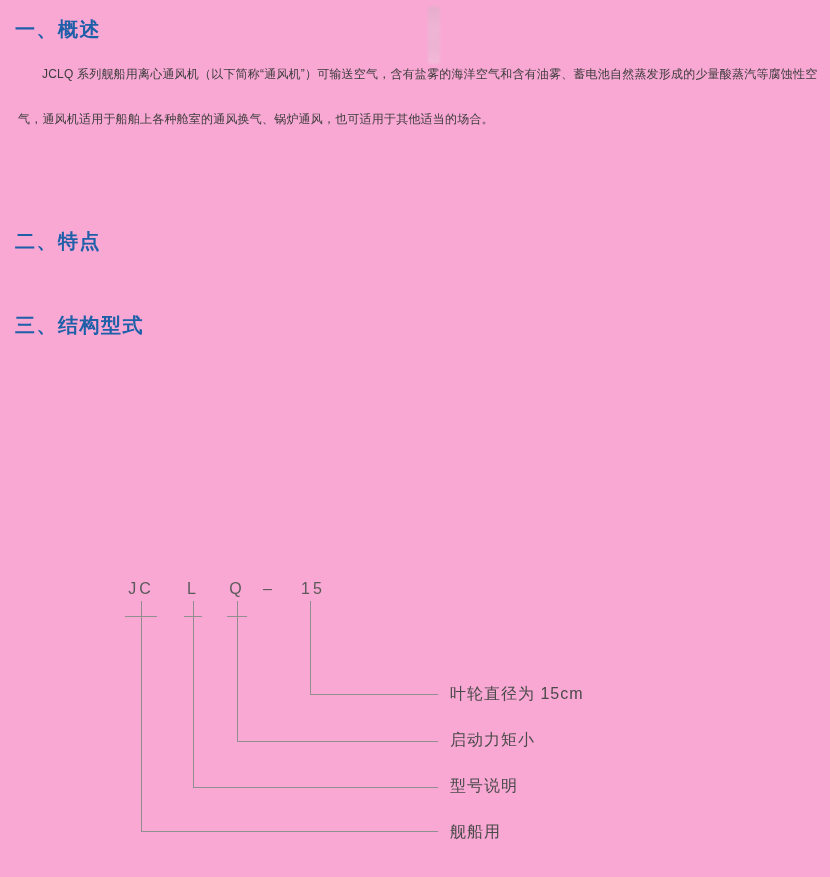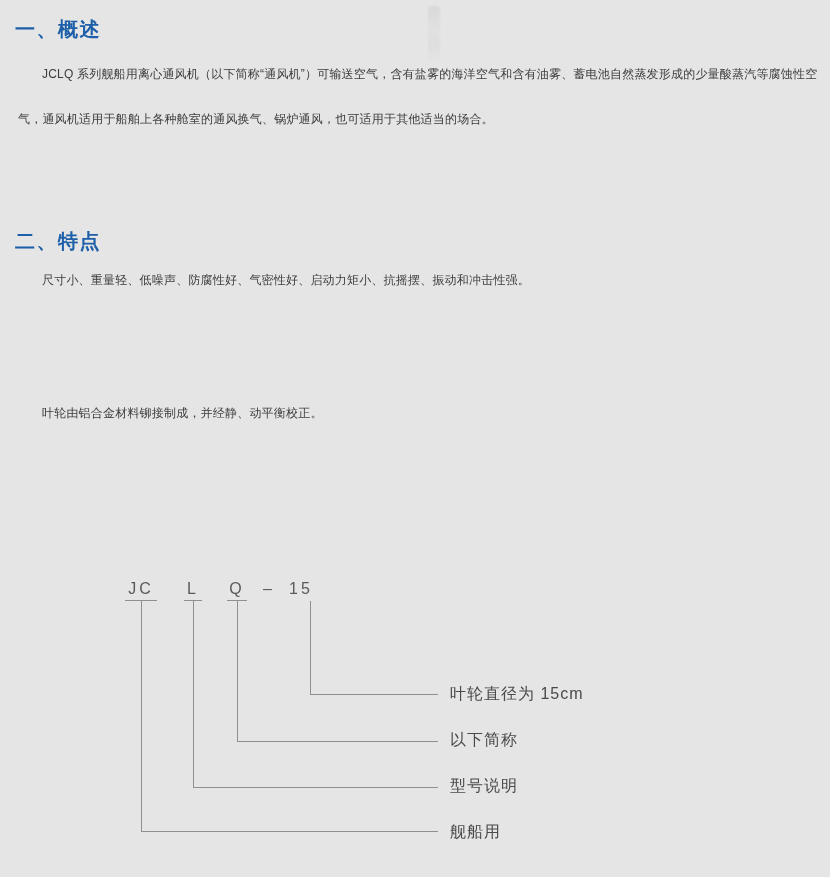--- a/index.html
+++ b/index.html
@@ -1,19 +1,19 @@
 <!DOCTYPE html>
 <html><head>
 <meta charset="utf-8">
 <style>
   html,body{margin:0;padding:0;background:#ffffff;}
   .page{
     position:relative;
     width:830px;height:877px;
-    background:#e5e5e5;
+    background:#f9a8d4;
     font-family:"Liberation Sans","DejaVu Sans",sans-serif;
     overflow:hidden;
   }
   .hd{
     position:absolute;left:15px;margin:0;
     font-size:20px;font-weight:bold;color:#1d5fa8;
     letter-spacing:1.5px;white-space:nowrap;
   }
   .body-p{
     position:absolute;left:18px;width:806px;margin:0;
@@ -21,21 +21,21 @@
     letter-spacing:0.2px;
   }
   .multi{line-height:45px;}
   .single{line-height:24px;white-space:nowrap;}
   
   .code{
     position:absolute;top:580px;margin:0;
     font-size:16px;color:#5a5a5a;text-align:center;
     letter-spacing:3px;line-height:18px;
   }
-  .code.u{border-bottom:1px solid #8f8f8f;padding-bottom:2px;}
+  .code.u{border-bottom:1px solid #8f8f8f;padding-bottom:18px;}
   .vline{position:absolute;width:1px;background:#8f8f8f;}
   .hline{position:absolute;height:1px;background:#8f8f8f;}
   .dlabel{
     position:absolute;left:450px;margin:0;
     font-size:16px;color:#4a4a4a;white-space:nowrap;
     line-height:18px;letter-spacing:1px;
   }
   .smudge{
     position:absolute;left:428px;top:6px;width:12px;height:58px;
     background:linear-gradient(180deg,#b9b9b9 0%,#d8d8d8 40%,#cfcfcf 70%,#e8e8e8 100%);
@@ -46,42 +46,41 @@
 <body>
 
 <div class="page">
 
   <div class="smudge"></div>
 
   <h2 class="hd" style="top:16px">一、概述</h2>
   <p class="body-p multi" style="top:52px">JCLQ 系列舰船用离心通风机（以下简称“通风机”）可输送空气，含有盐雾的海洋空气和含有油雾、蓄电池自然蒸发形成的少量酸蒸汽等腐蚀性空气，通风机适用于船舶上各种舱室的通风换气、锅炉通风，也可适用于其他适当的场合。</p>
 
   <h2 class="hd" style="top:228px">二、特点</h2>
-  <p class="body-p single" style="top:268px">尺寸小、重量轻、低噪声、防腐性好、气密性好、启动力矩小、抗摇摆、振动和冲击性强。</p>
 
-  <p class="body-p single" style="top:401px">叶轮由铝合金材料铆接制成，并经静、动平衡校正。</p>
+  <h2 class="hd" style="top:312px">三、结构型式</h2>
 
 
   <div>
 
     <span class="code u" style="left:125px;width:32px">JC</span>
     <span class="code u" style="left:184px;width:18px">L</span>
     <span class="code u" style="left:227px;width:20px">Q</span>
     <span class="code" style="left:261px;width:16px">–</span>
-    <span class="code" style="left:288px;width:26px">15</span>
+    <span class="code" style="left:300px;width:26px">15</span>
 
     <div class="vline" style="left:141px;top:601px;height:230px"></div>
     <div class="vline" style="left:193px;top:601px;height:186px"></div>
     <div class="vline" style="left:237px;top:601px;height:140px"></div>
     <div class="vline" style="left:310px;top:601px;height:93px"></div>
 
     <div class="hline" style="left:310px;top:694px;width:128px"></div>
     <div class="hline" style="left:237px;top:741px;width:201px"></div>
     <div class="hline" style="left:193px;top:787px;width:245px"></div>
     <div class="hline" style="left:141px;top:831px;width:297px"></div>
 
     <p class="dlabel" style="top:685px">叶轮直径为 15cm</p>
-    <p class="dlabel" style="top:731px">以下简称</p>
+    <p class="dlabel" style="top:731px">启动力矩小</p>
     <p class="dlabel" style="top:777px">型号说明</p>
     <p class="dlabel" style="top:823px">舰船用</p>
   </div>
 
 </div>
 
 </body></html>

